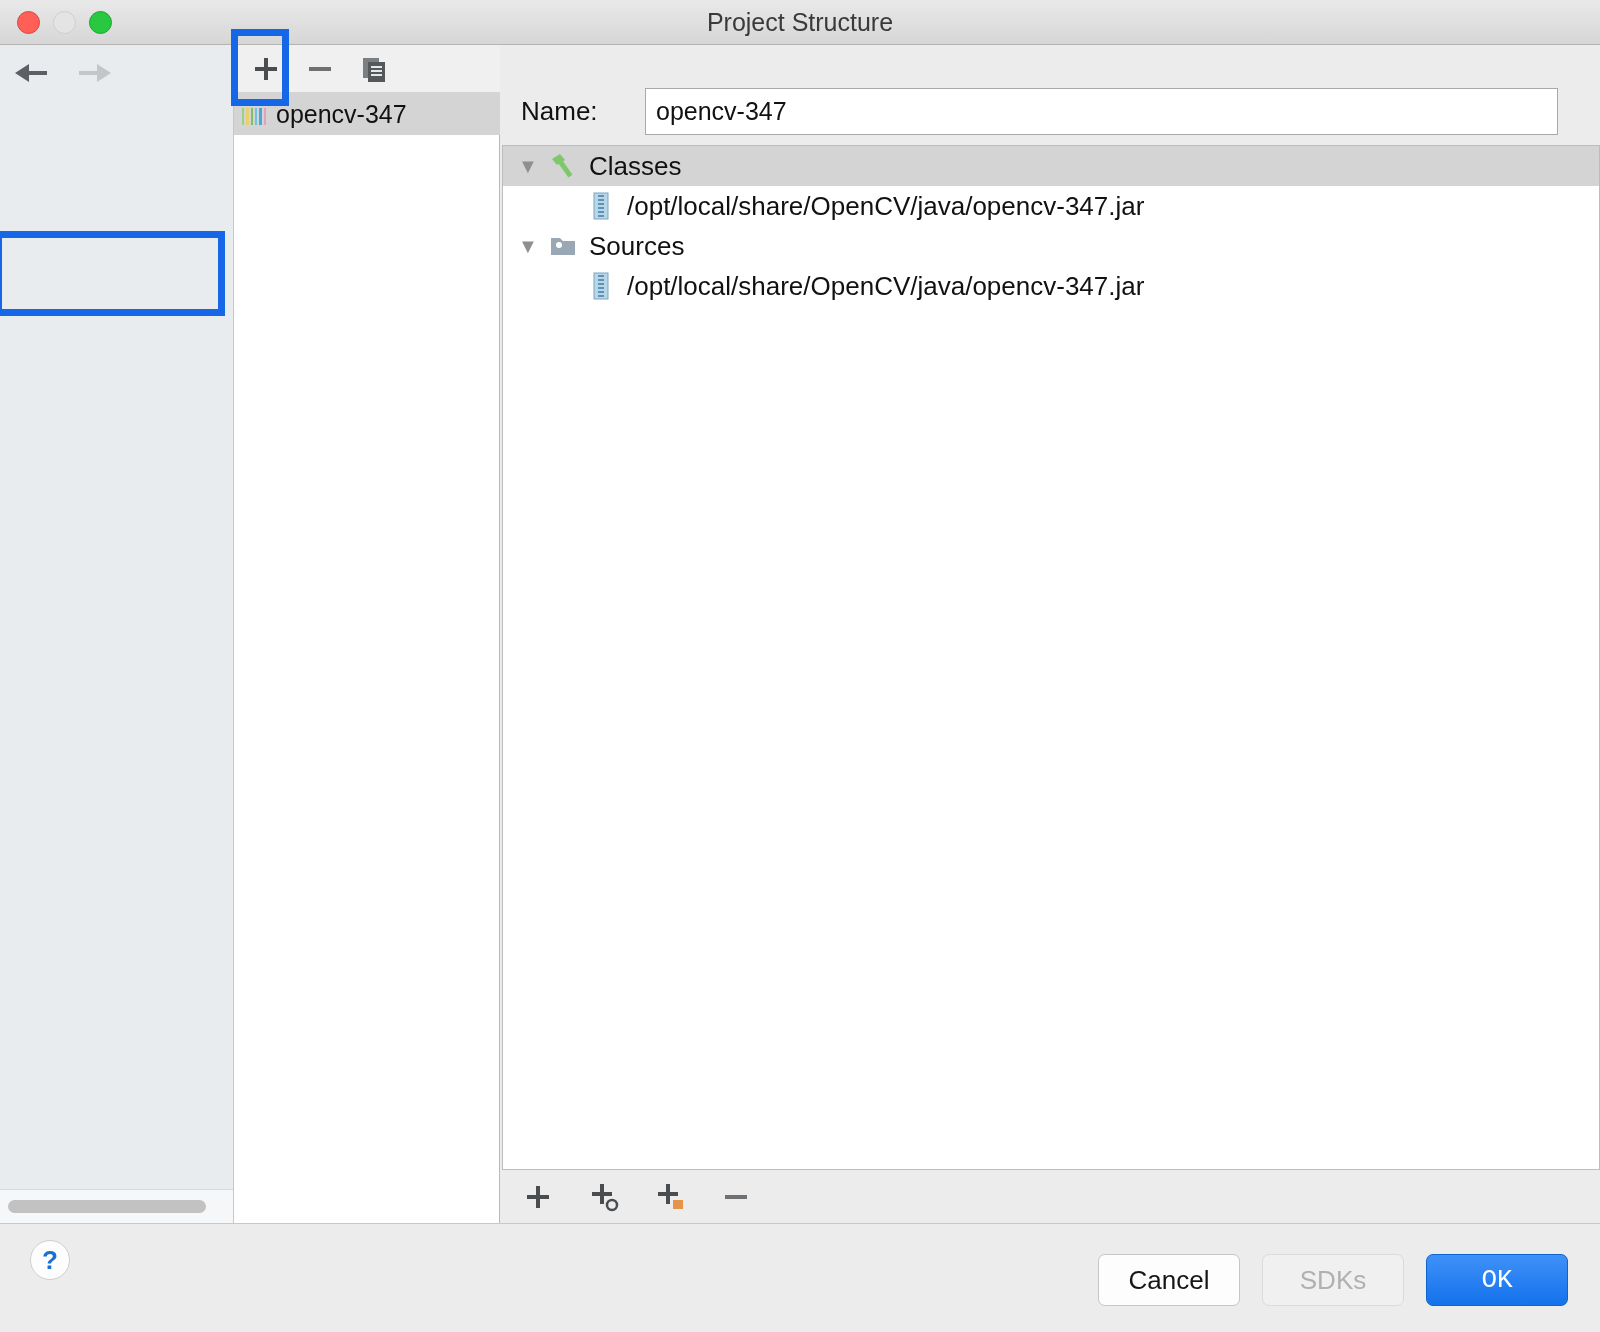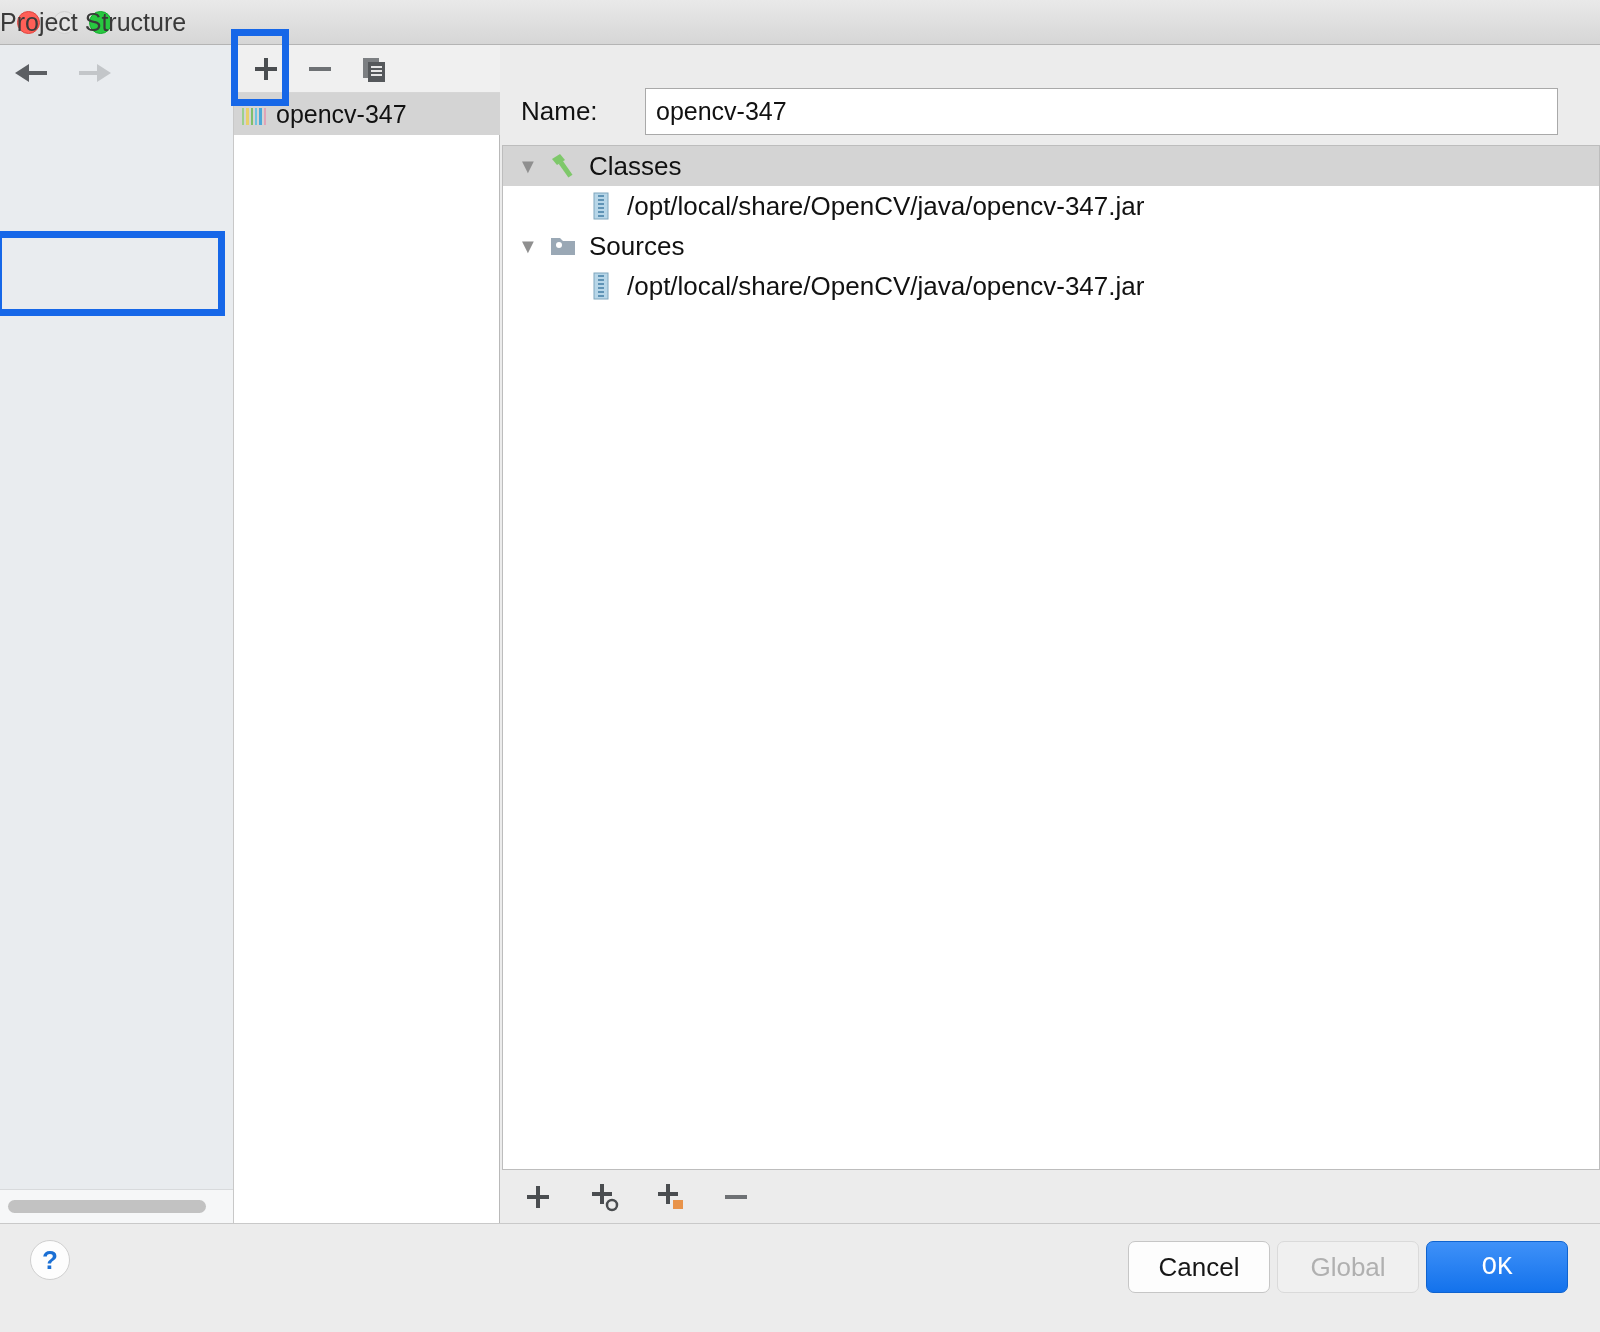--- a/index.html
+++ b/index.html
@@ -21,21 +21,21 @@
     background: linear-gradient(to bottom, #e9e9e9 0%, #d6d6d6 100%);
     border-bottom: 1px solid #b4b4b4;
   }
   .traffic { position: absolute; top: 11px; display: flex; gap: 13px; left: 17px; }
   .dot { width: 23px; height: 23px; border-radius: 50%; }
   .dot.red { background: #ff5f57; border: 1px solid #e0443e; }
   .dot.yellow { background: #e4e4e4; border: 1px solid #cfcfcf; }
   .dot.green { background: #28c840; border: 1px solid #13ac2c; }
   .title-text {
     position: absolute; left: 0; top: 0; width: 1600px; height: 62px;
-    line-height: 45px; 
+    line-height: 45px; text-align: center;
     font-size: 25px; color: #3a3a3a;
   }
 
   
   .sidebar {
     position: absolute; left: 0; top: 45px; width: 234px; height: 1178px;
     background: #e9ecef;
     border-right: 1px solid #c8c8c8;
     overflow: hidden;
   }
@@ -139,22 +139,22 @@
     background: #ececec; border-top: 1px solid #c9c9c9;
   }
   .help-btn {
     position: absolute; left: 30px; top: 16px;
     width: 40px; height: 40px; border-radius: 50%;
     background: #fdfdfd; border: 1px solid #cfcfcf;
     display: flex; align-items: center; justify-content: center;
     font-size: 26px; color: #1a6fd4; font-weight: bold;
   }
   .footer-btns {
-    position: absolute; right: 32px; top: 17px;
-    display: flex; gap: 7px; align-items: center;
+    position: absolute; right: 32px; top: 30px;
+    display: flex; gap: 22px; align-items: center;
   }
   .btn {
     height: 52px; min-width: 142px; border-radius: 7px;
     font-size: 26px; display: flex; align-items: center; justify-content: center;
     font-family: "Liberation Sans", sans-serif;
   }
   .btn.cancel { background: #fdfdfd; border: 1px solid #c6c6c6; color: #161616; }
   .btn.apply  { background: #f0f0f0; border: 1px solid #dadada; color: #b0b0b0; }
   .btn.ok     { background: linear-gradient(to bottom, #3f91f8 0%, #1372ec 100%);
                 border: 1px solid #0f63cf; color: #ffffff; font-family: Liberation Mono, monospace; }
@@ -351,21 +351,21 @@
         </svg>
       </div>
     </div>
 
   </div>
 
   <div class="footer">
     <div class="help-btn">?</div>
     <div class="footer-btns">
       <div class="btn cancel">Cancel</div>
-      <div class="btn apply">Global</div>
+      <div class="btn apply">SDKs</div>
       <div class="btn ok">OK</div>
     </div>
   </div>
 
   <div class="annot" id="annot-plus"></div>
   <div class="annot" id="annot-libs"></div>
 
 </div>
 
 </body></html>

